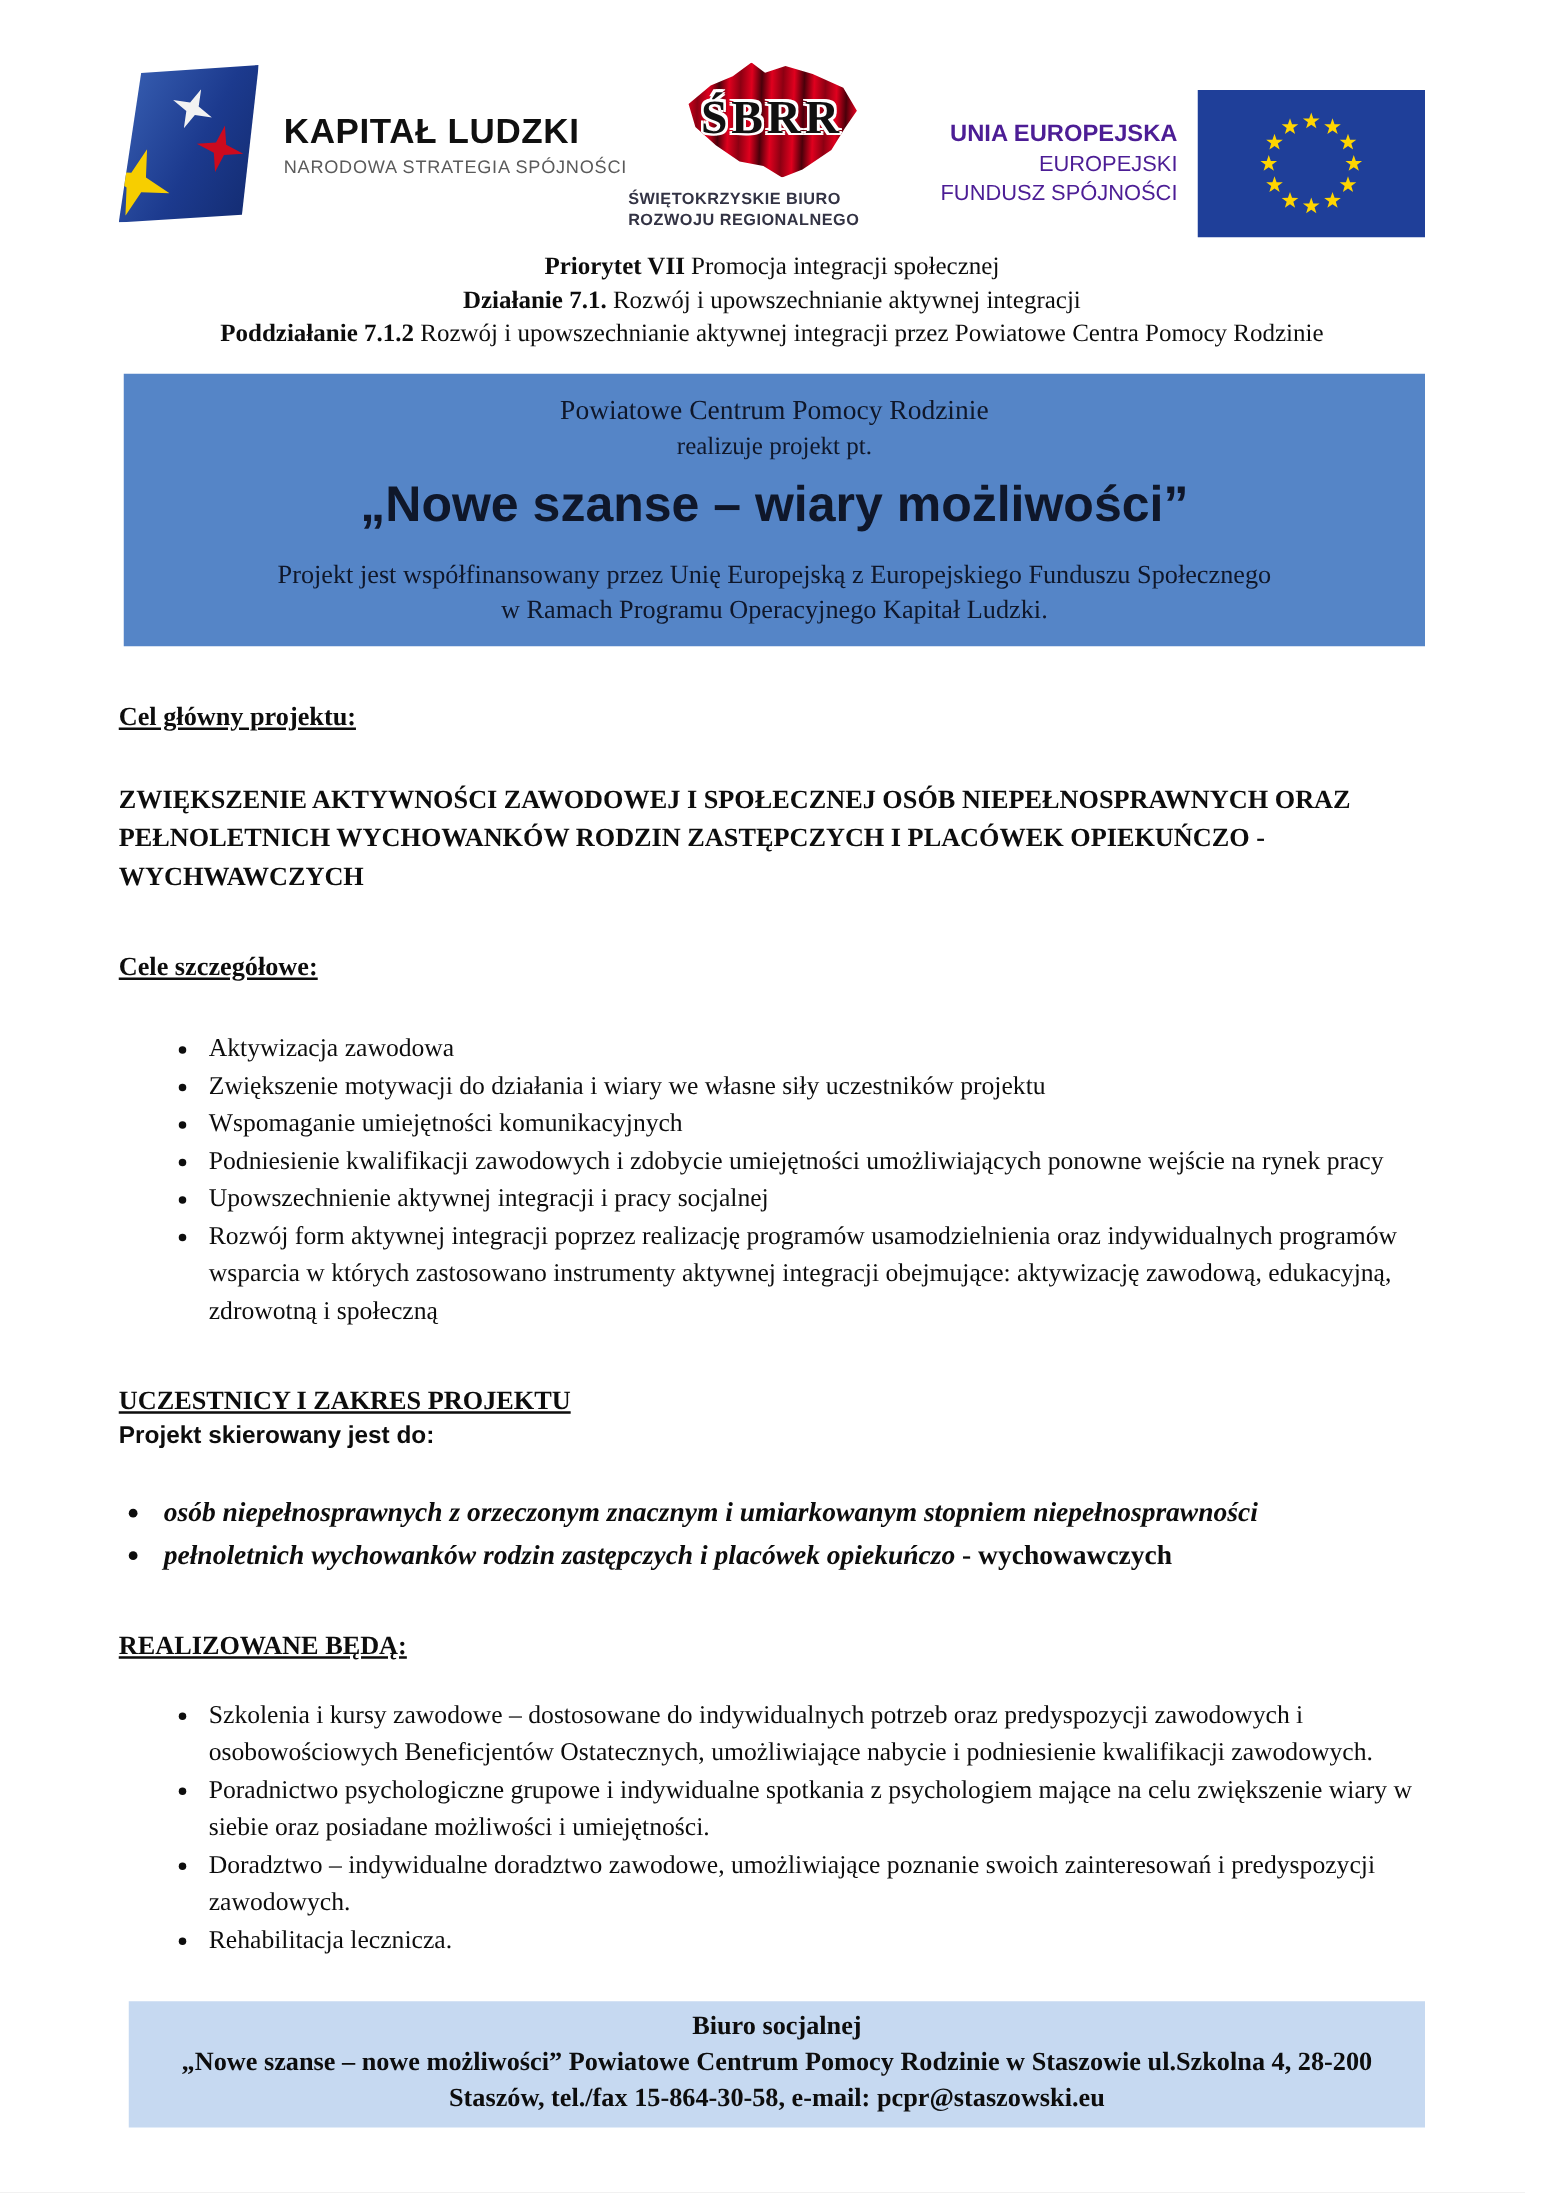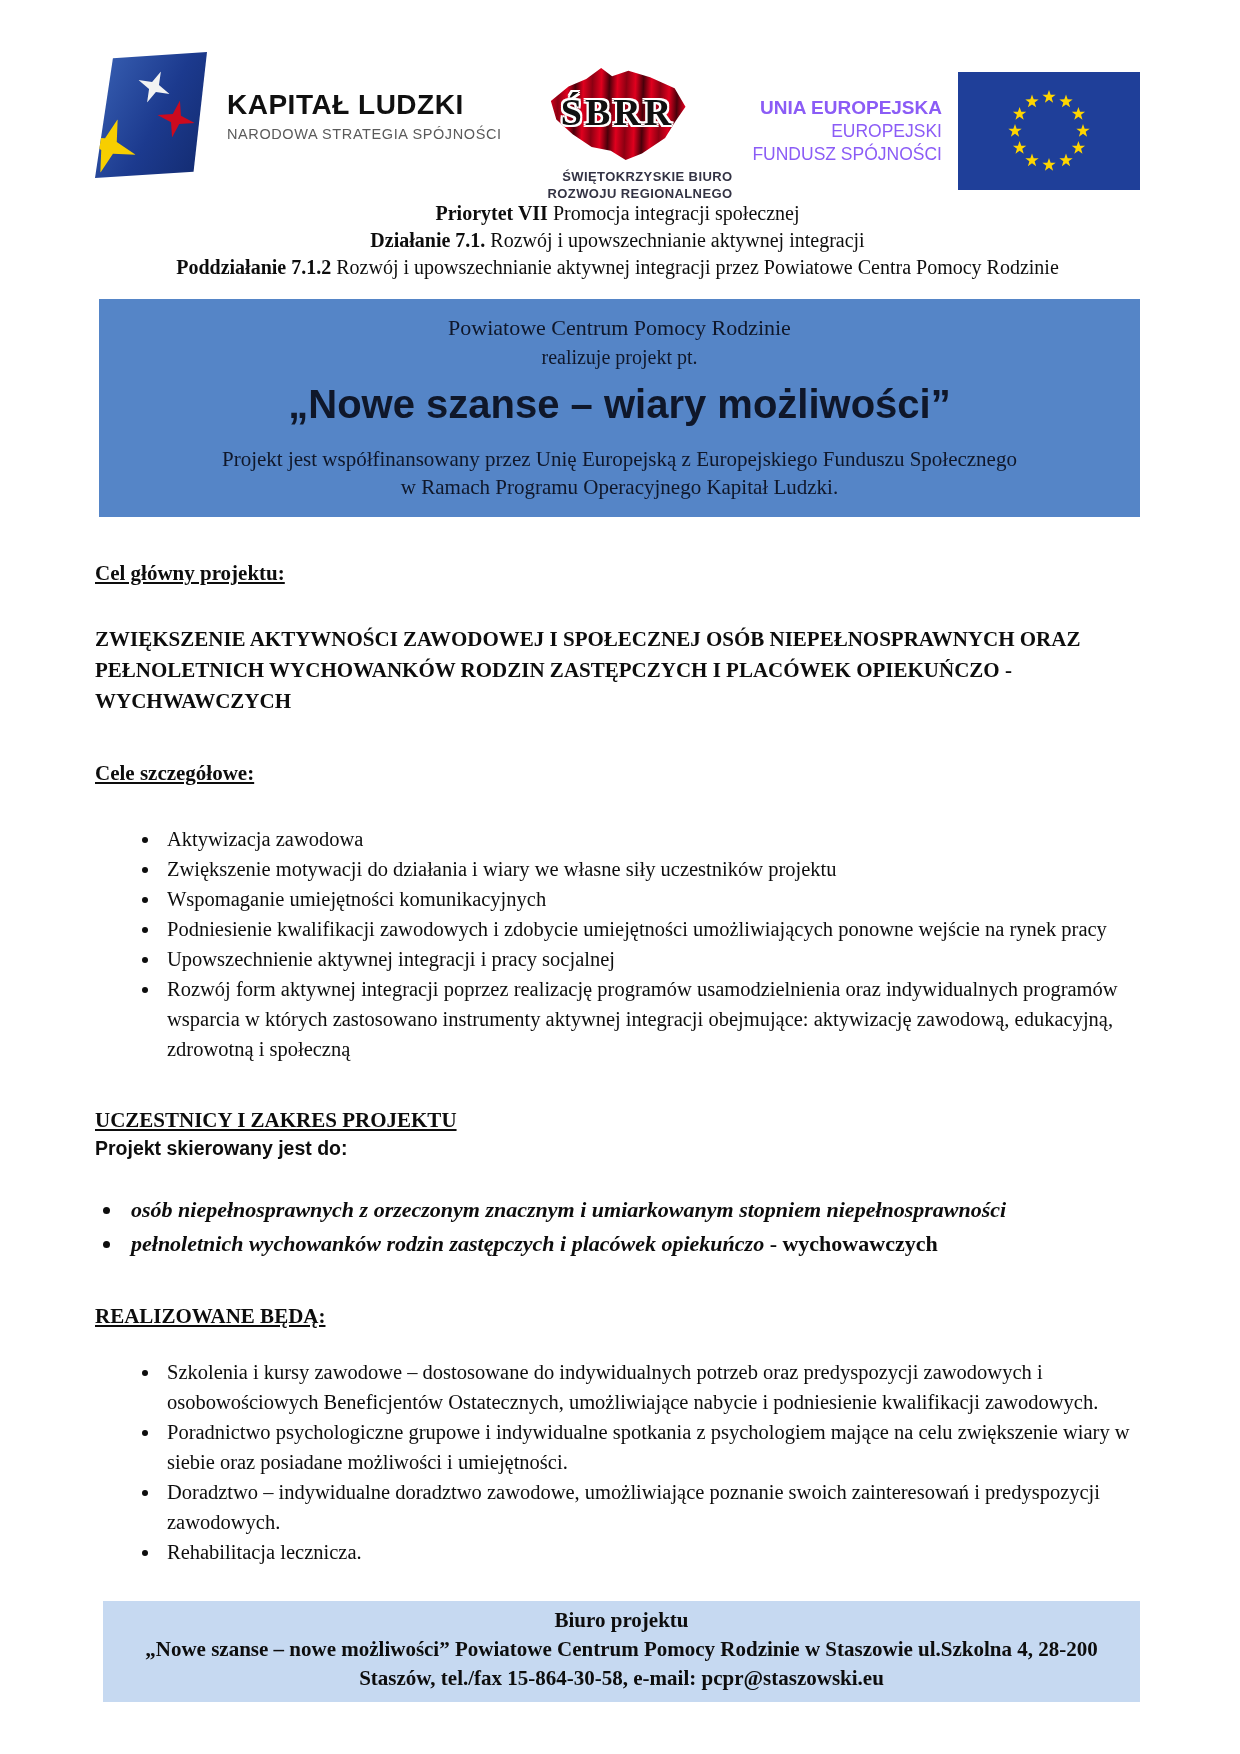--- a/index.html
+++ b/index.html
@@ -19,34 +19,34 @@
     position:relative;width:112px;height:126px;
     background:linear-gradient(118deg,#3a62b5 0%,#1c3a8e 55%,#122a6e 100%);
     clip-path:polygon(16% 5%,100% 0%,88% 95%,0% 100%);
   }
   .star{position:absolute;clip-path:polygon(50% 0%,61% 39%,100% 50%,61% 61%,50% 100%,39% 61%,0% 50%,39% 39%);}
   .star-white{width:34px;height:34px;left:42px;top:18px;background:#f2f2f2;transform:rotate(24deg);}
   .star-red{width:38px;height:38px;left:62px;top:48px;background:#cc0a1e;transform:rotate(12deg);}
   .star-yellow{width:56px;height:56px;left:-14px;top:66px;background:#f7ce00;transform:rotate(18deg);}
   .kl-title{font-family:"Liberation Sans",sans-serif;font-weight:bold;font-size:28px;letter-spacing:.5px;color:#101010;}
   .kl-sub{font-family:"Liberation Sans",sans-serif;font-size:14.5px;letter-spacing:.6px;color:#5a5a5a;margin-top:5px;}
-  .sbrr-logo{position:absolute;left:50%;top:20px;transform:translateX(-50%);width:230px;text-align:right;}
+  .sbrr-logo{position:absolute;left:50%;top:2px;transform:translateX(-50%);width:230px;text-align:left;}
   .sbrr-blob{
     position:relative;width:136px;height:92px;margin:0 auto;
     background:repeating-linear-gradient(92deg,#e0001e 0px,#8c0012 9px,#e0001e 18px,#4a000a 26px,#e0001e 34px);
     clip-path:polygon(38% 0%,46% 9%,58% 3%,74% 10%,92% 22%,100% 42%,93% 57%,85% 76%,68% 93%,56% 100%,45% 90%,31% 86%,17% 72%,5% 56%,1% 36%,14% 20%,27% 12%);
   }
   .sbrr-acronym{
     position:absolute;left:50%;top:50%;transform:translate(-50%,-54%);
     font-family:"Liberation Serif",serif;font-weight:bold;font-size:38px;letter-spacing:3px;color:#111;
     text-shadow:-2px 0 0 #fff,2px 0 0 #fff,0 -2px 0 #fff,0 2px 0 #fff,-2px -2px 0 #fff,2px 2px 0 #fff,-2px 2px 0 #fff,2px -2px 0 #fff;
   }
   .sbrr-caption{margin-top:8px;font-family:"Liberation Sans",sans-serif;font-weight:bold;font-size:13px;line-height:17px;letter-spacing:.4px;color:#333344;}
   .eu-logo{position:absolute;right:0;top:24px;display:flex;align-items:center;gap:16px;}
-  .eu-text{text-align:right;font-family:"Liberation Sans",sans-serif;color:#8b5cf6;}
+  .eu-text{text-align:right;font-family:"Liberation Sans",sans-serif;color:#4c1d95;}
   .eu-l1{font-weight:bold;font-size:19px;line-height:24px;}
   .eu-l2,.eu-l3{font-size:17.5px;line-height:23px;}
   .eu-flag{display:block;}
   
   .program{text-align:center;font-size:20px;line-height:27px;margin-top:4px;}
   
   .banner{margin:18px 0 0 4px;background:#5585C7;color:#0f172a;text-align:center;padding:14px 30px 16px;}
   .banner-org{font-size:22px;line-height:30px;}
   .banner-intro{font-size:20px;line-height:28px;}
   .banner-title{font-family:"Liberation Sans",sans-serif;font-weight:bold;font-size:40px;line-height:50px;margin:8px 0 16px;}
@@ -158,17 +158,17 @@
 
   <h3 class="h-underline">REALIZOWANE BĘDĄ:</h3>
   <ul class="goals activities">
     <li>Szkolenia i kursy zawodowe – dostosowane do indywidualnych potrzeb oraz predyspozycji zawodowych i osobowościowych Beneficjentów Ostatecznych, umożliwiające nabycie i podniesienie kwalifikacji zawodowych.</li>
     <li>Poradnictwo psychologiczne grupowe i indywidualne spotkania z psychologiem mające na celu zwiększenie wiary w siebie oraz posiadane możliwości i umiejętności.</li>
     <li>Doradztwo – indywidualne doradztwo zawodowe, umożliwiające poznanie swoich zainteresowań i predyspozycji zawodowych.</li>
     <li>Rehabilitacja lecznicza.</li>
   </ul>
 
   <footer class="office">
-    <div class="office-heading">Biuro projektu</div>
+    <div class="office-heading">Biuro socjalnej</div>
     <div class="office-text">„Nowe szanse – nowe możliwości” Powiatowe Centrum Pomocy Rodzinie w Staszowie ul.Szkolna 4, 28-200 Staszów, tel./fax 15-864-30-58, e-mail: pcpr@staszowski.eu</div>
   </footer>
 
 </div>
 
 </body></html>

